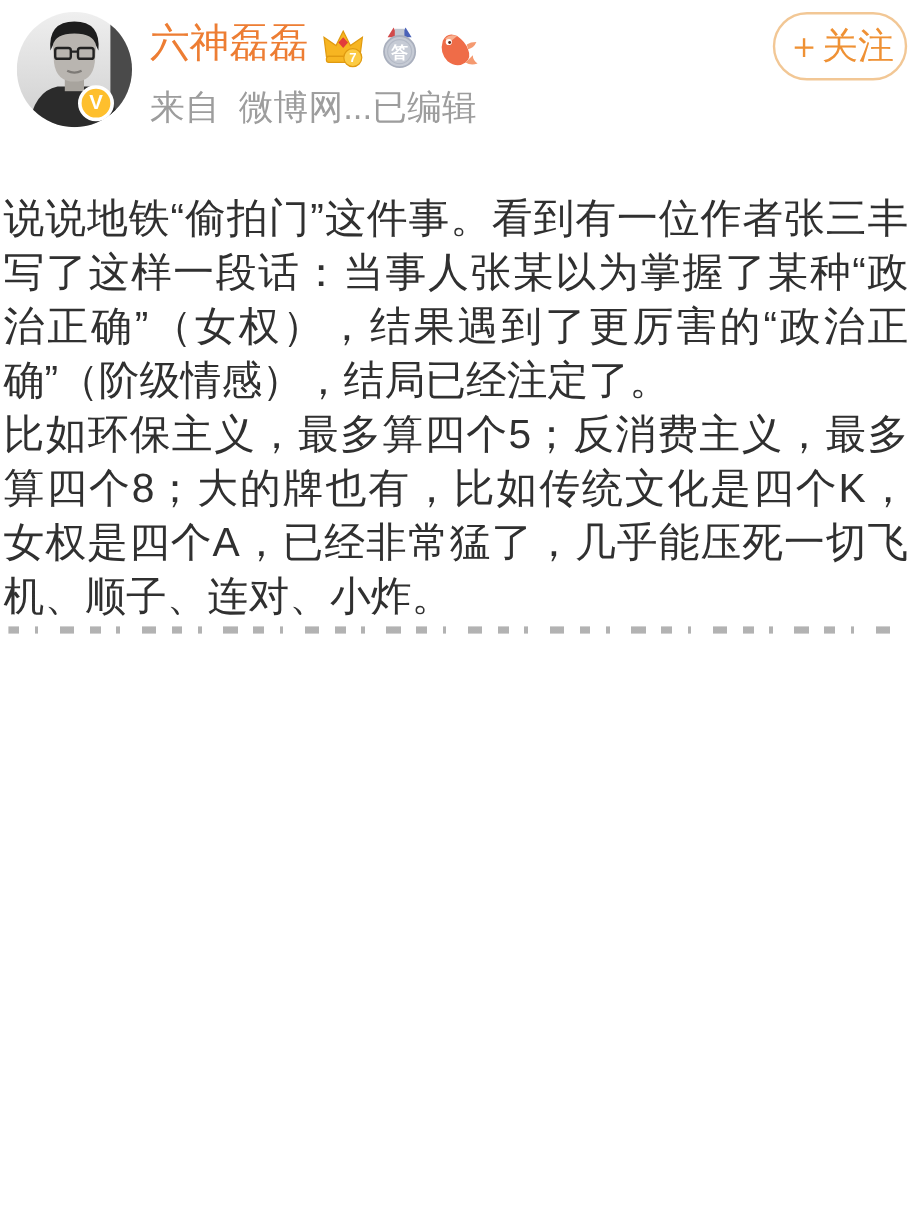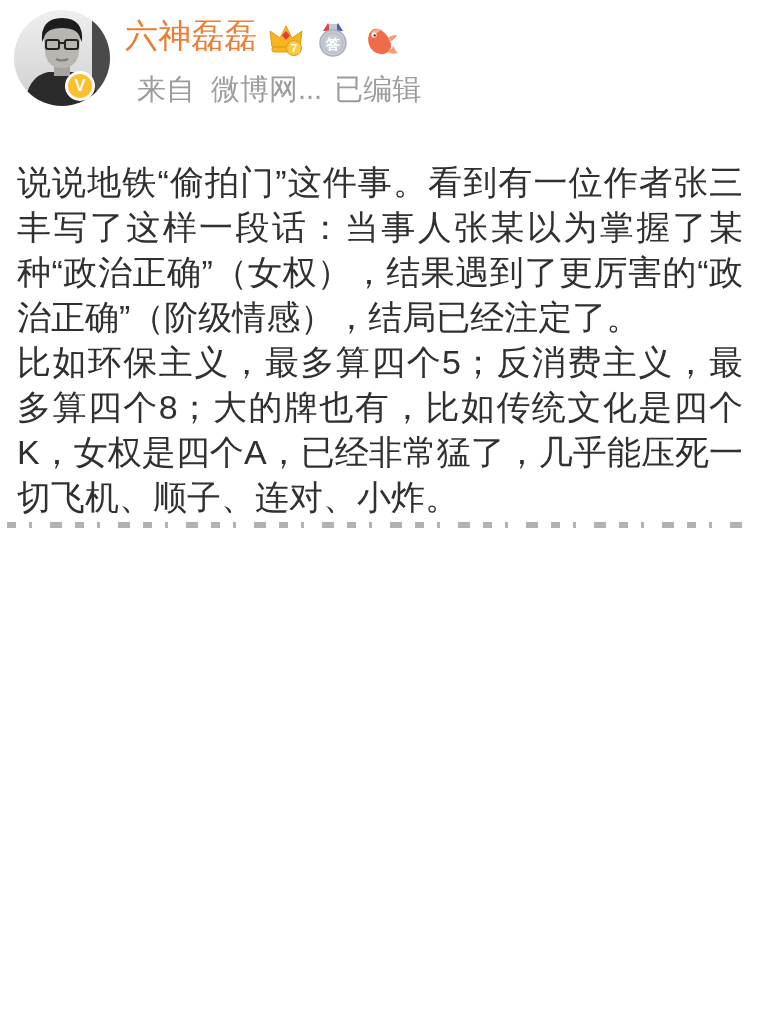--- a/index.html
+++ b/index.html
@@ -70,21 +70,21 @@
   .time-row {
     position: absolute;
     left: 125px;
     top: 70px;
     font-size: 29px;
     color: #9d9d9d;
     white-space: nowrap;
     display: flex;
     gap: 0;
   }
-  .time-row .gap-lg { margin-left: 12px; }
+  .time-row .gap-lg { margin-left: 0; }
   .time-row .gap-sm { margin-left: 16px; }
   .loc-row {
     position: absolute;
     left: 125px;
     top: 111px;
     font-size: 29px;
     color: #9d9d9d;
     white-space: nowrap;
   }
   .follow-btn {
@@ -101,21 +101,21 @@
     font-size: 30px;
     line-height: 53px;
     text-align: center;
     cursor: pointer;
     font-family: inherit;
     padding: 0;
   }
   
   .post-body {
     margin-top: 8px;
-    padding: 0 17px;
+    padding: 0 3px;
     font-size: 34px;
     line-height: 45px;
     color: #303030;
     text-align: justify;
     letter-spacing: 0;
   }
   .post-body p {
     margin: 0;
     word-break: break-all;
     overflow-wrap: anywhere;
@@ -208,20 +208,21 @@
       </span>
     </div>
 
     <div class="time-row">
       <span class="gap-lg">来自</span>
       <span class="gap-sm">微博网...</span>
       <span class="gap-lg">已编辑</span>
     </div>
 
 
+    <button class="follow-btn">＋关注</button>
   </div>
 
   <div class="post-body">
     <p>说说地铁“偷拍门”这件事。看到有一位作者张三丰写了这样一段话：当事人张某以为掌握了某种“政治正确”（女权），结果遇到了更厉害的“政治正确”（阶级情感），结局已经注定了。</p>
     <p>比如环保主义，最多算四个5；反消费主义，最多算四个8；大的牌也有，比如传统文化是四个K，女权是四个A，已经非常猛了，几乎能压死一切飞机、顺子、连对、小炸。</p>
   </div>
 
   <div class="partial-line"></div>
 
 </div>

